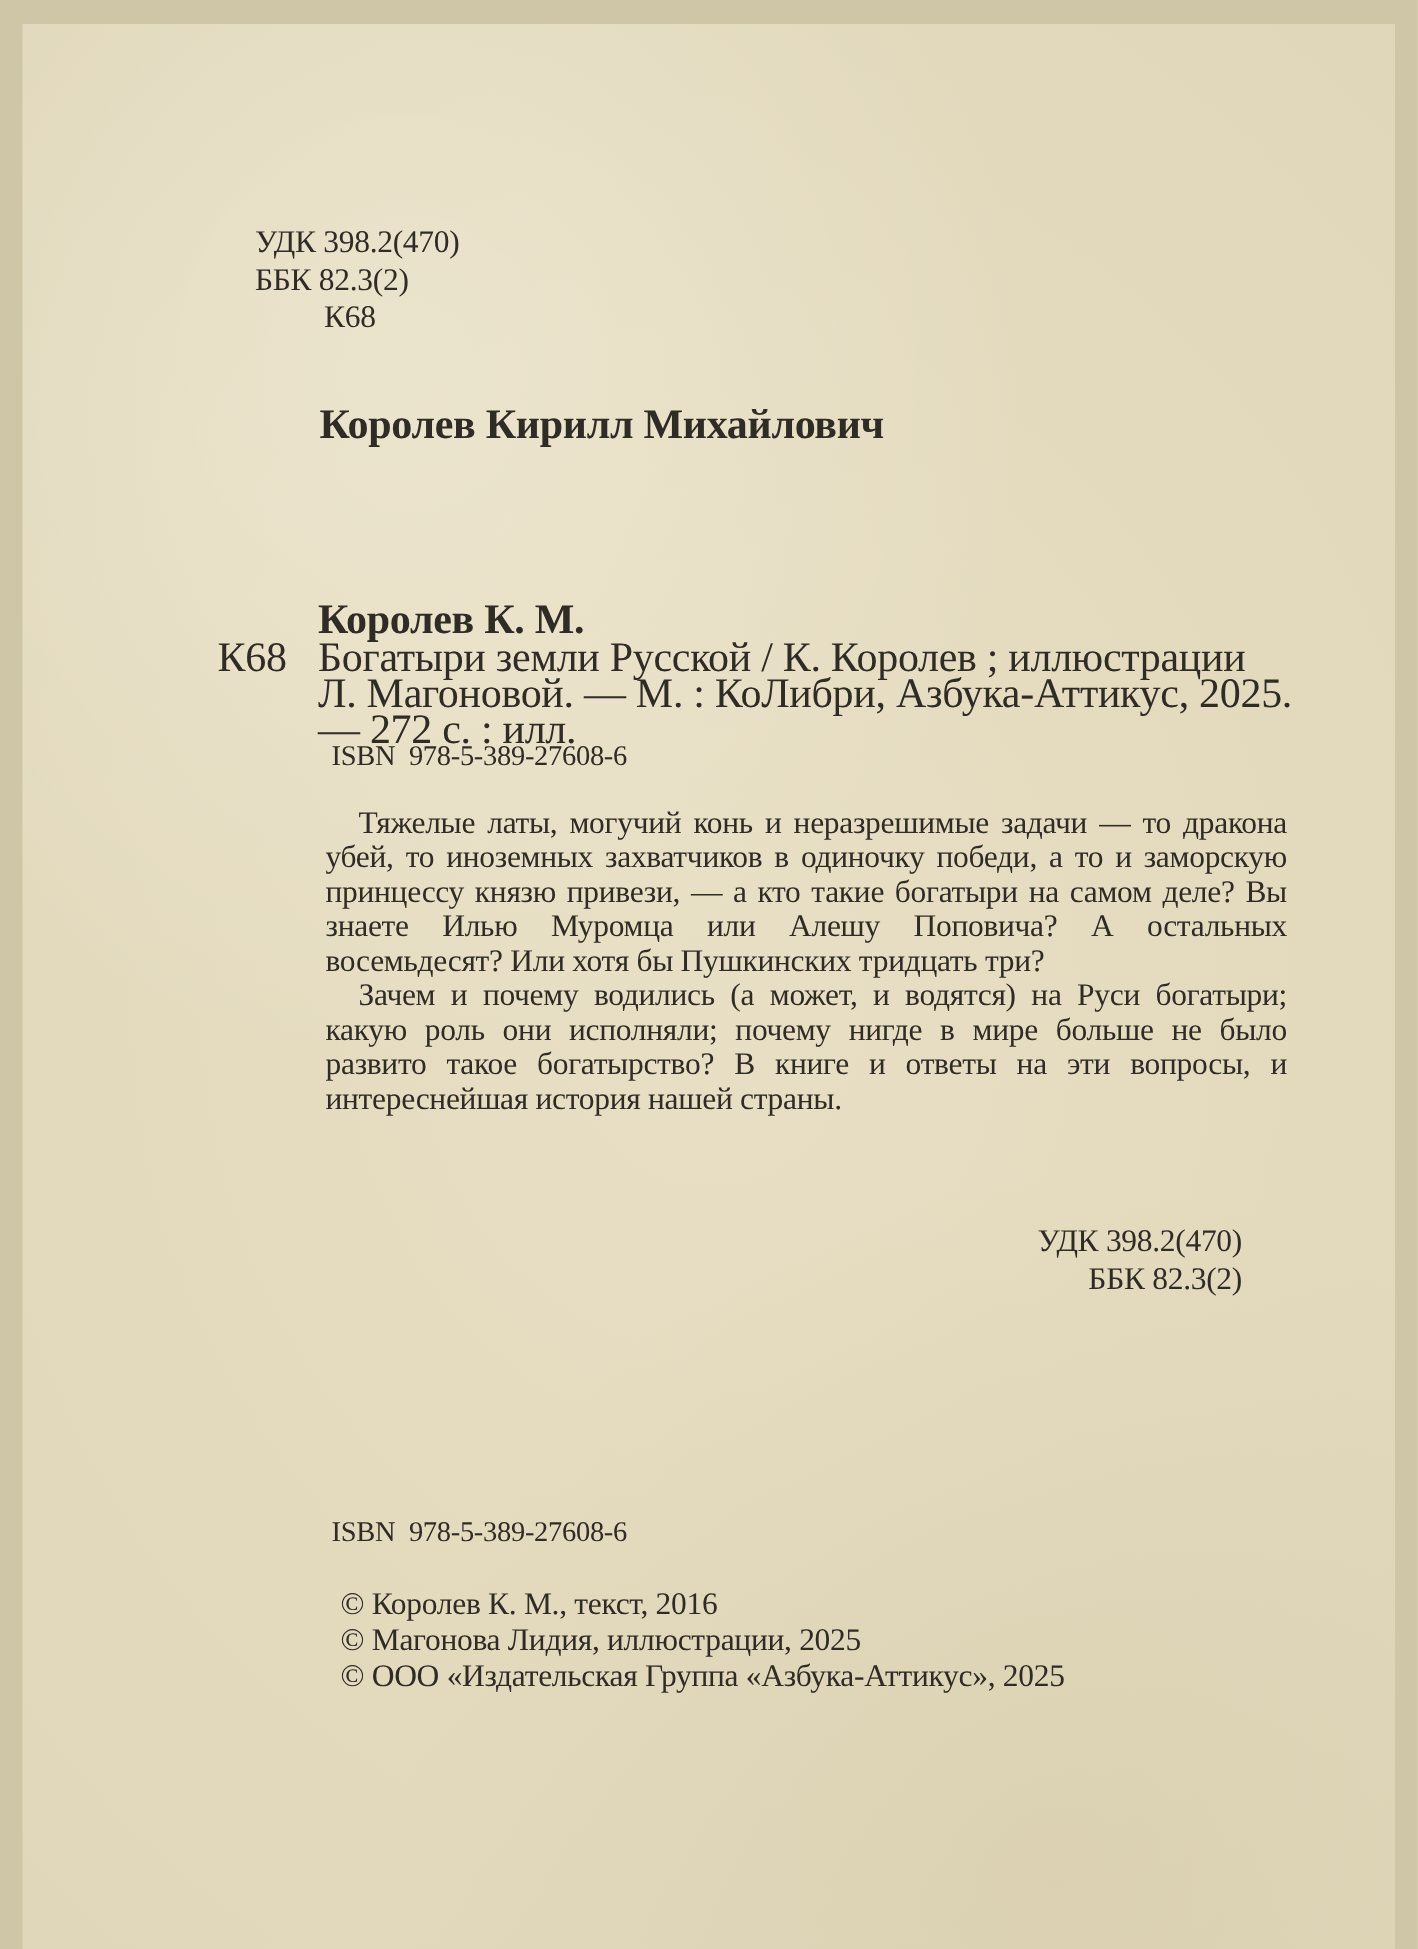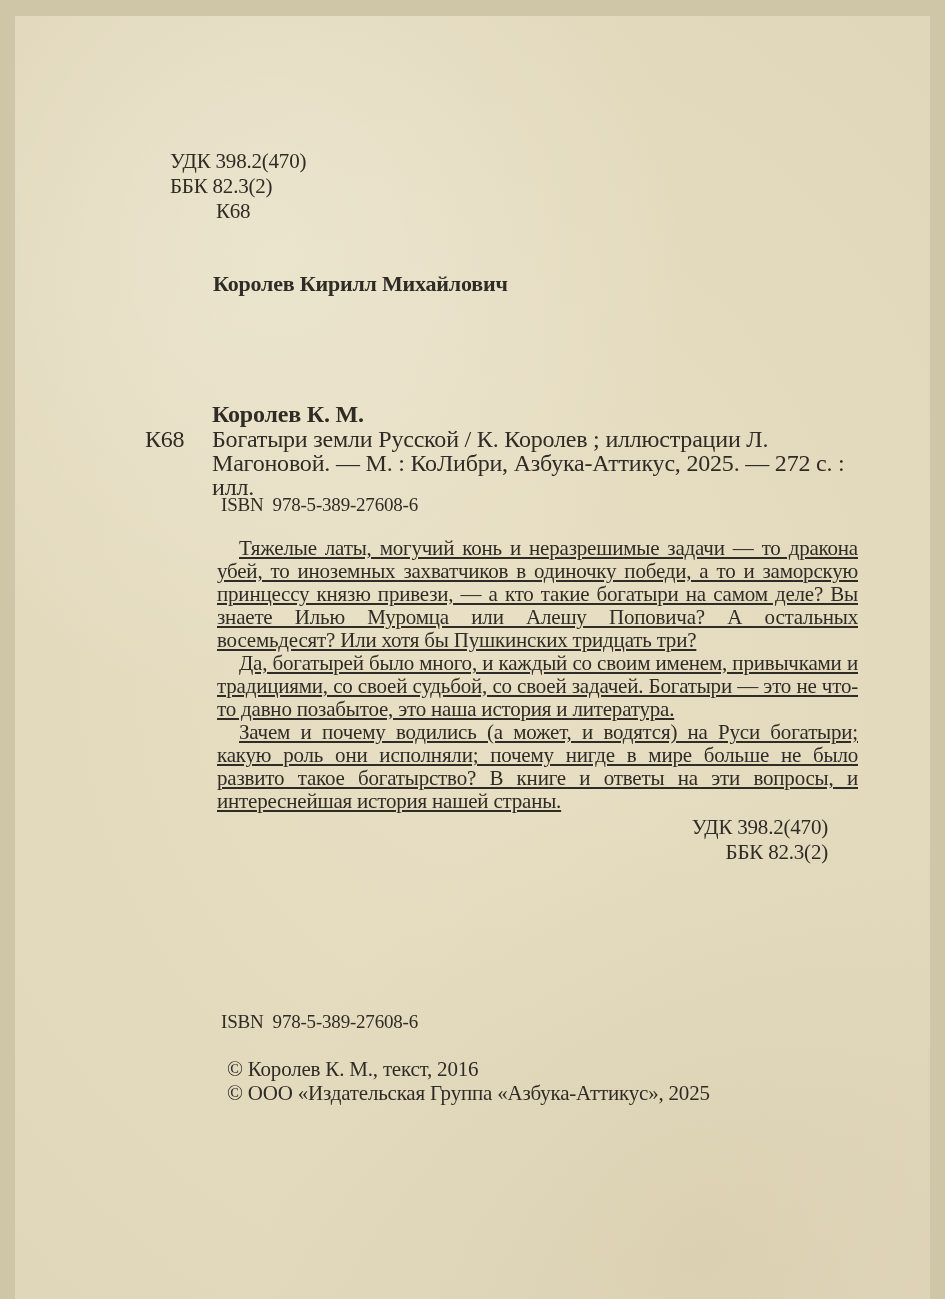--- a/index.html
+++ b/index.html
@@ -26,44 +26,43 @@
   .bold { font-weight: bold; }
 
   .classification-top {
     left: 155px; top: 133px;
     font-size: 21px; line-height: 25px;
   }
   .classification-top .code-line { padding-left: 46px; }
 
   .credits {
     left: 198px; top: 256px;
-    font-size: 22px; line-height: 24px;
+    font-size: 28px; line-height: 24px;
   }
 
   .catalog {
     left: 197px; top: 386px;
     width: 650px;
-    font-size: 24px; line-height: 24px;
+    font-size: 28px; line-height: 24px;
   }
   .catalog-entry-row { position: relative; margin-top: 1px; }
   .catalog-code {
     position: absolute; left: -67px; top: 0;
   }
   .catalog-entry { display: block; }
 
   .isbn { white-space: pre; font-size: 19px; }
   .isbn-top  { left: 206px; top: 478px; }
   .isbn-bottom { left: 206px; top: 995px; }
 
   .annotation {
     left: 202px; top: 521px;
     width: 641px;
     font-size: 21px; line-height: 23px;
     text-align: justify;
-    text-decoration: underline;
   }
   .annotation p {
     margin: 0;
     text-indent: 22px;
   }
 
   .classification-bottom {
     right: 102px; top: 799px;
     font-size: 21px; line-height: 25px;
     text-align: right;
@@ -96,29 +95,29 @@
     <div class="catalog-entry-row">
       <span class="catalog-code">К68</span>
       <span class="catalog-entry">Богатыри земли Русской / К. Королев ; иллюстрации Л. Магоновой. — М. : КоЛибри, Азбука-Аттикус, 2025. — 272 с. : илл.</span>
     </div>
   </div>
 
   <div class="abs isbn isbn-top">ISBN  978-5-389-27608-6</div>
 
   <div class="abs annotation">
     <p>Тяжелые латы, могучий конь и неразрешимые задачи — то дракона убей, то иноземных захватчиков в одиночку победи, а то и заморскую принцессу князю привези, — а кто такие богатыри на самом деле? Вы знаете Илью Муромца или Алешу Поповича? А остальных восемьдесят? Или хотя бы Пушкинских тридцать три?</p>
-    <p>Да, богатырей было много, и каждый со своим именем, привычками и традициями, со своей судьбой, со своей задачей. Богатыри — это не что-то давно позабытое, это наша история и литература.</p>
     <p>Зачем и почему водились (а может, и водятся) на Руси богатыри; какую роль они исполняли; почему нигде в мире больше не было развито такое богатырство? В книге и ответы на эти вопросы, и интереснейшая история нашей страны.</p>
   </div>
 
   <div class="abs classification-bottom">
     <div>УДК 398.2(470)</div>
     <div>ББК 82.3(2)</div>
   </div>
 
   <div class="abs isbn isbn-bottom">ISBN  978-5-389-27608-6</div>
 
   <div class="abs copyright">
     <div>© Королев К. М., текст, 2016</div>
+    <div>© Магонова Лидия, иллюстрации, 2025</div>
     <div>© ООО «Издательская Группа «Азбука-Аттикус», 2025</div>
   </div>
 
 </div>
 
 </body></html>

